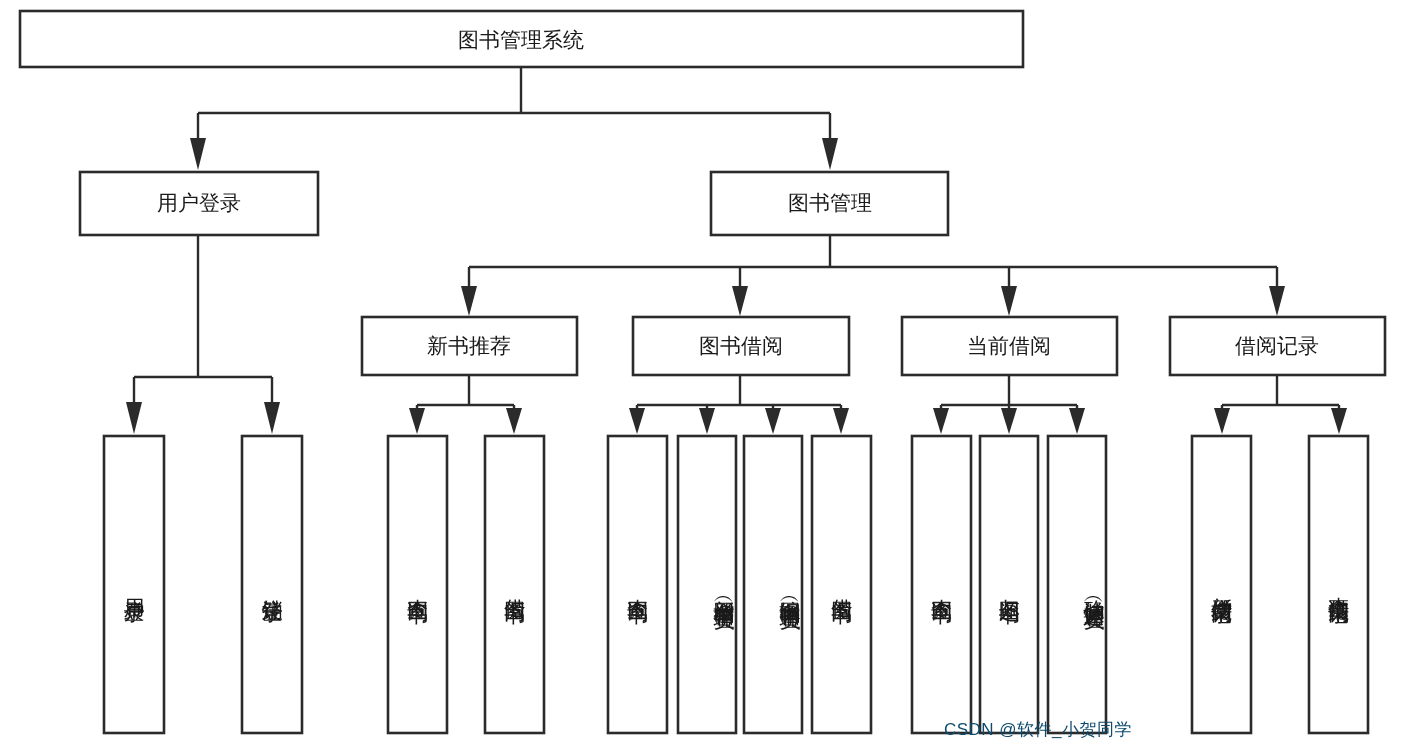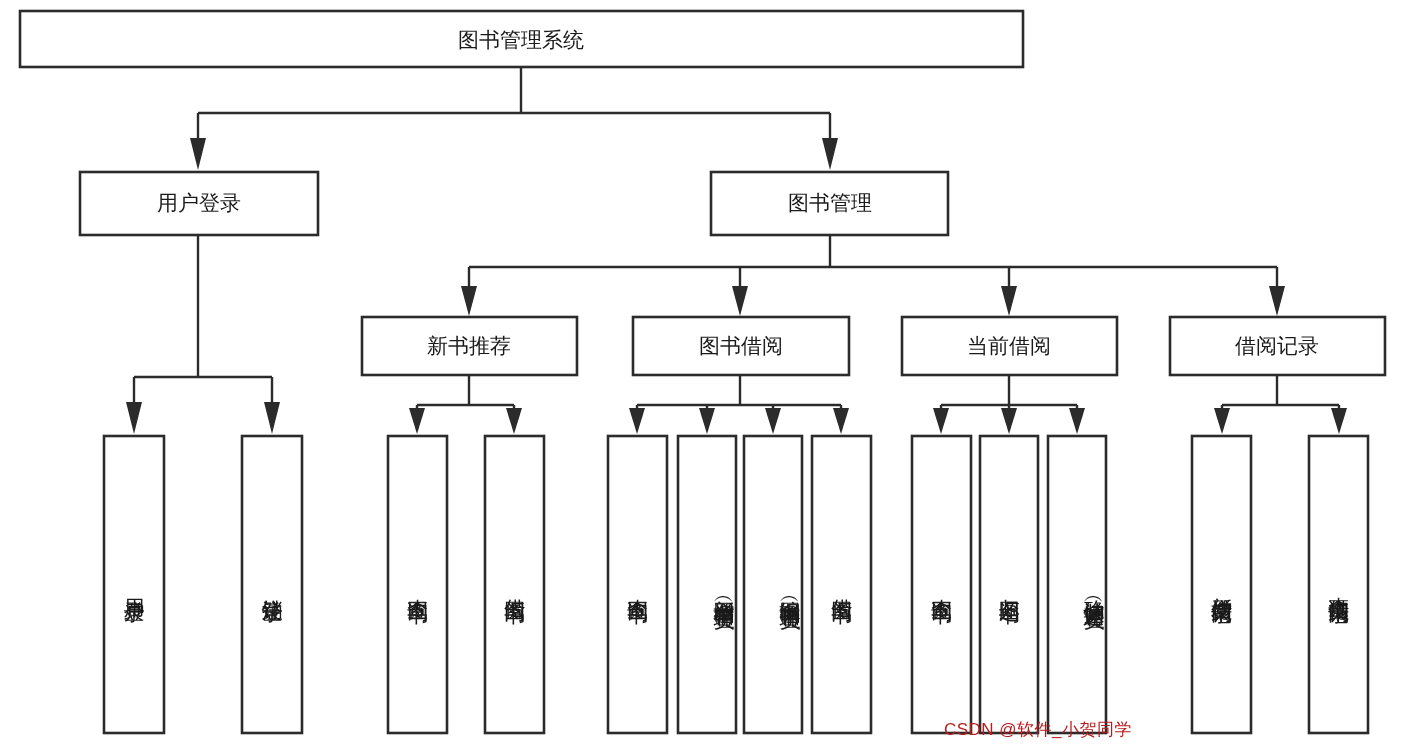--- a/index.html
+++ b/index.html
@@ -61,21 +61,21 @@
     justify-content: center;
     white-space: nowrap;
     pointer-events: none;
   }
   .watermark {
     position: absolute;
     right: 8px;
     bottom: 6px;
     font-family: "Liberation Sans", "DejaVu Sans", sans-serif;
     font-size: 17px;
-    color: #b91c1c;
+    color: #0c4a6e;
     letter-spacing: 0.5px;
     user-select: none;
   }
 </style>
 </head>
 <body>
 
 <div id="diagram-root">
 
   <svg class="diagram-canvas" viewBox="0 0 1405 747" xmlns="http://www.w3.org/2000/svg">

